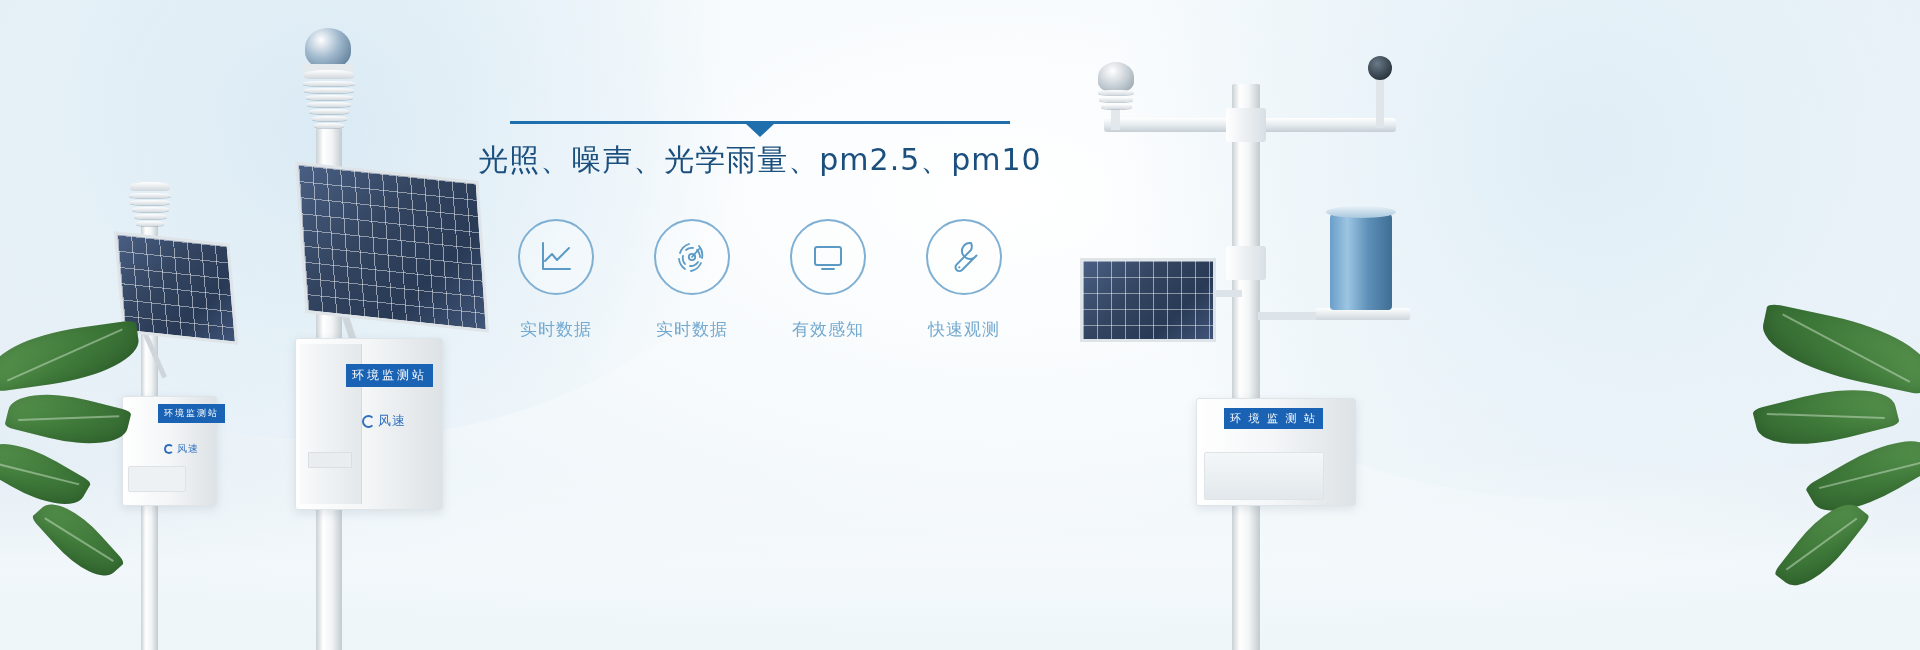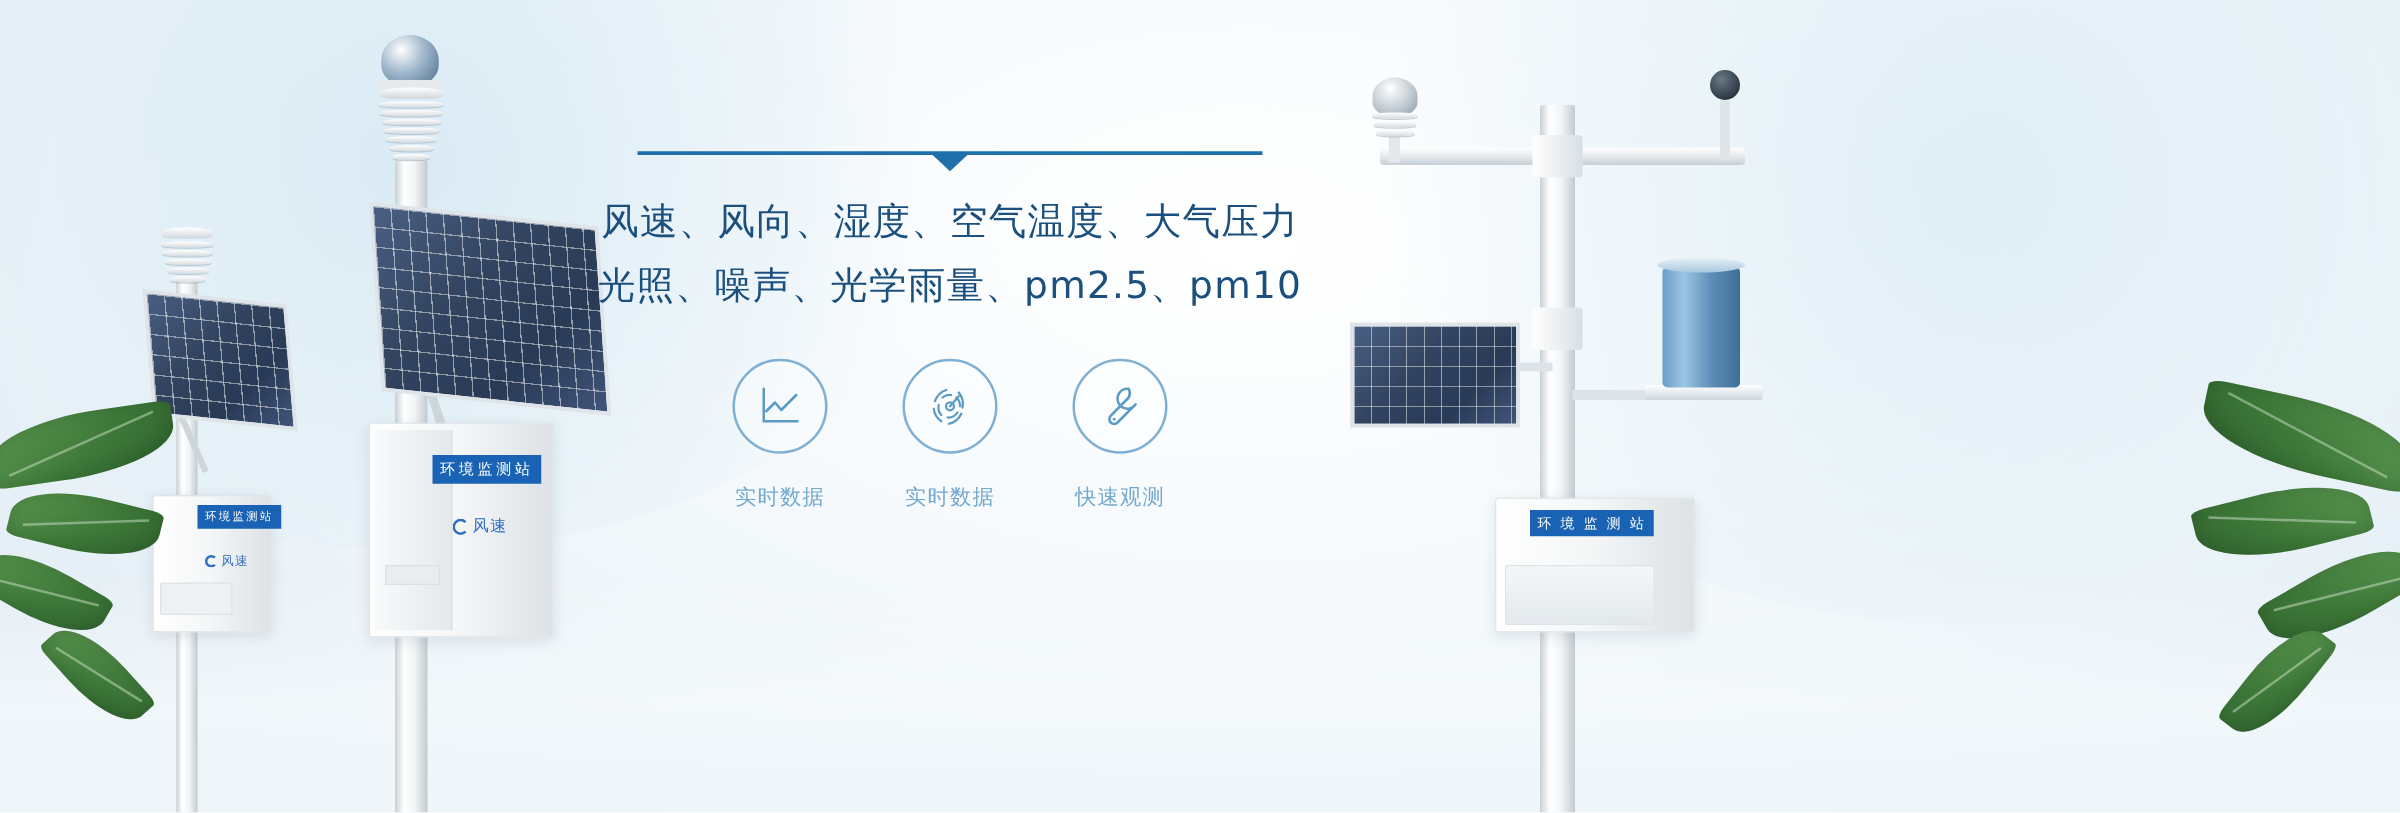--- a/index.html
+++ b/index.html
@@ -240,21 +240,20 @@
     <div style="position:absolute; left:308px; top:452px; width:44px; height:16px; background:#e9edf0; border:1px solid #d9dfe3; z-index:16;"></div>
   </div>
 
   <div class="center-block">
 
     <div class="divider-wrap">
       <div class="divider-line"></div>
       <div class="divider-arrow"></div>
     </div>
 
-    <div class="sub-line first">风速、风向、湿度、空气温度、大气压力</div>
     <div class="sub-line">光照、噪声、光学雨量、pm2.5、pm10</div>
 
     <div class="features">
 
       <div class="feature">
         <div class="feature-circle">
           <svg width="40" height="40" viewBox="0 0 40 40" fill="none" stroke="#5c9ac6" stroke-width="2" stroke-linecap="round" stroke-linejoin="round">
             <path d="M7 6 L7 32 L34 32"></path>
             <path d="M9 24 L16 17 L21 23 L33 11"></path>
           </svg>
@@ -273,20 +272,29 @@
             <path d="M8 16 A14 14 0 0 1 17 7"></path>
             <path d="M25 13 A9 9 0 0 1 28 20"></path>
             <path d="M26 25 A9 9 0 0 1 18 29"></path>
             <path d="M13 27 A9 9 0 0 1 11 19"></path>
             <path d="M14 13 A9 9 0 0 1 21 11"></path>
           </svg>
         </div>
         <div class="feature-label">实时数据</div>
       </div>
 
+      <div class="feature">
+        <div class="feature-circle">
+          <svg width="40" height="40" viewBox="0 0 40 40" fill="none" stroke="#5c9ac6" stroke-width="2" stroke-linecap="round" stroke-linejoin="round">
+            <rect x="7" y="10" width="26" height="18" rx="2"></rect>
+            <path d="M14 32 L26 32"></path>
+          </svg>
+        </div>
+        <div class="feature-label">有效感知</div>
+      </div>
 
       <div class="feature">
         <div class="feature-circle">
           <svg width="40" height="40" viewBox="0 0 40 40" fill="none" stroke="#5c9ac6" stroke-width="2" stroke-linecap="round" stroke-linejoin="round">
             <path d="M27 6 A8 8 0 1 0 32.5 18.5 L18 33 A3.8 3.8 0 1 1 12.6 27.6 L27 13 A8 8 0 0 0 27 6 Z"></path>
             <circle cx="15.3" cy="30.3" r="1.1" fill="#5c9ac6" stroke="none"></circle>
           </svg>
         </div>
         <div class="feature-label">快速观测</div>
       </div>

